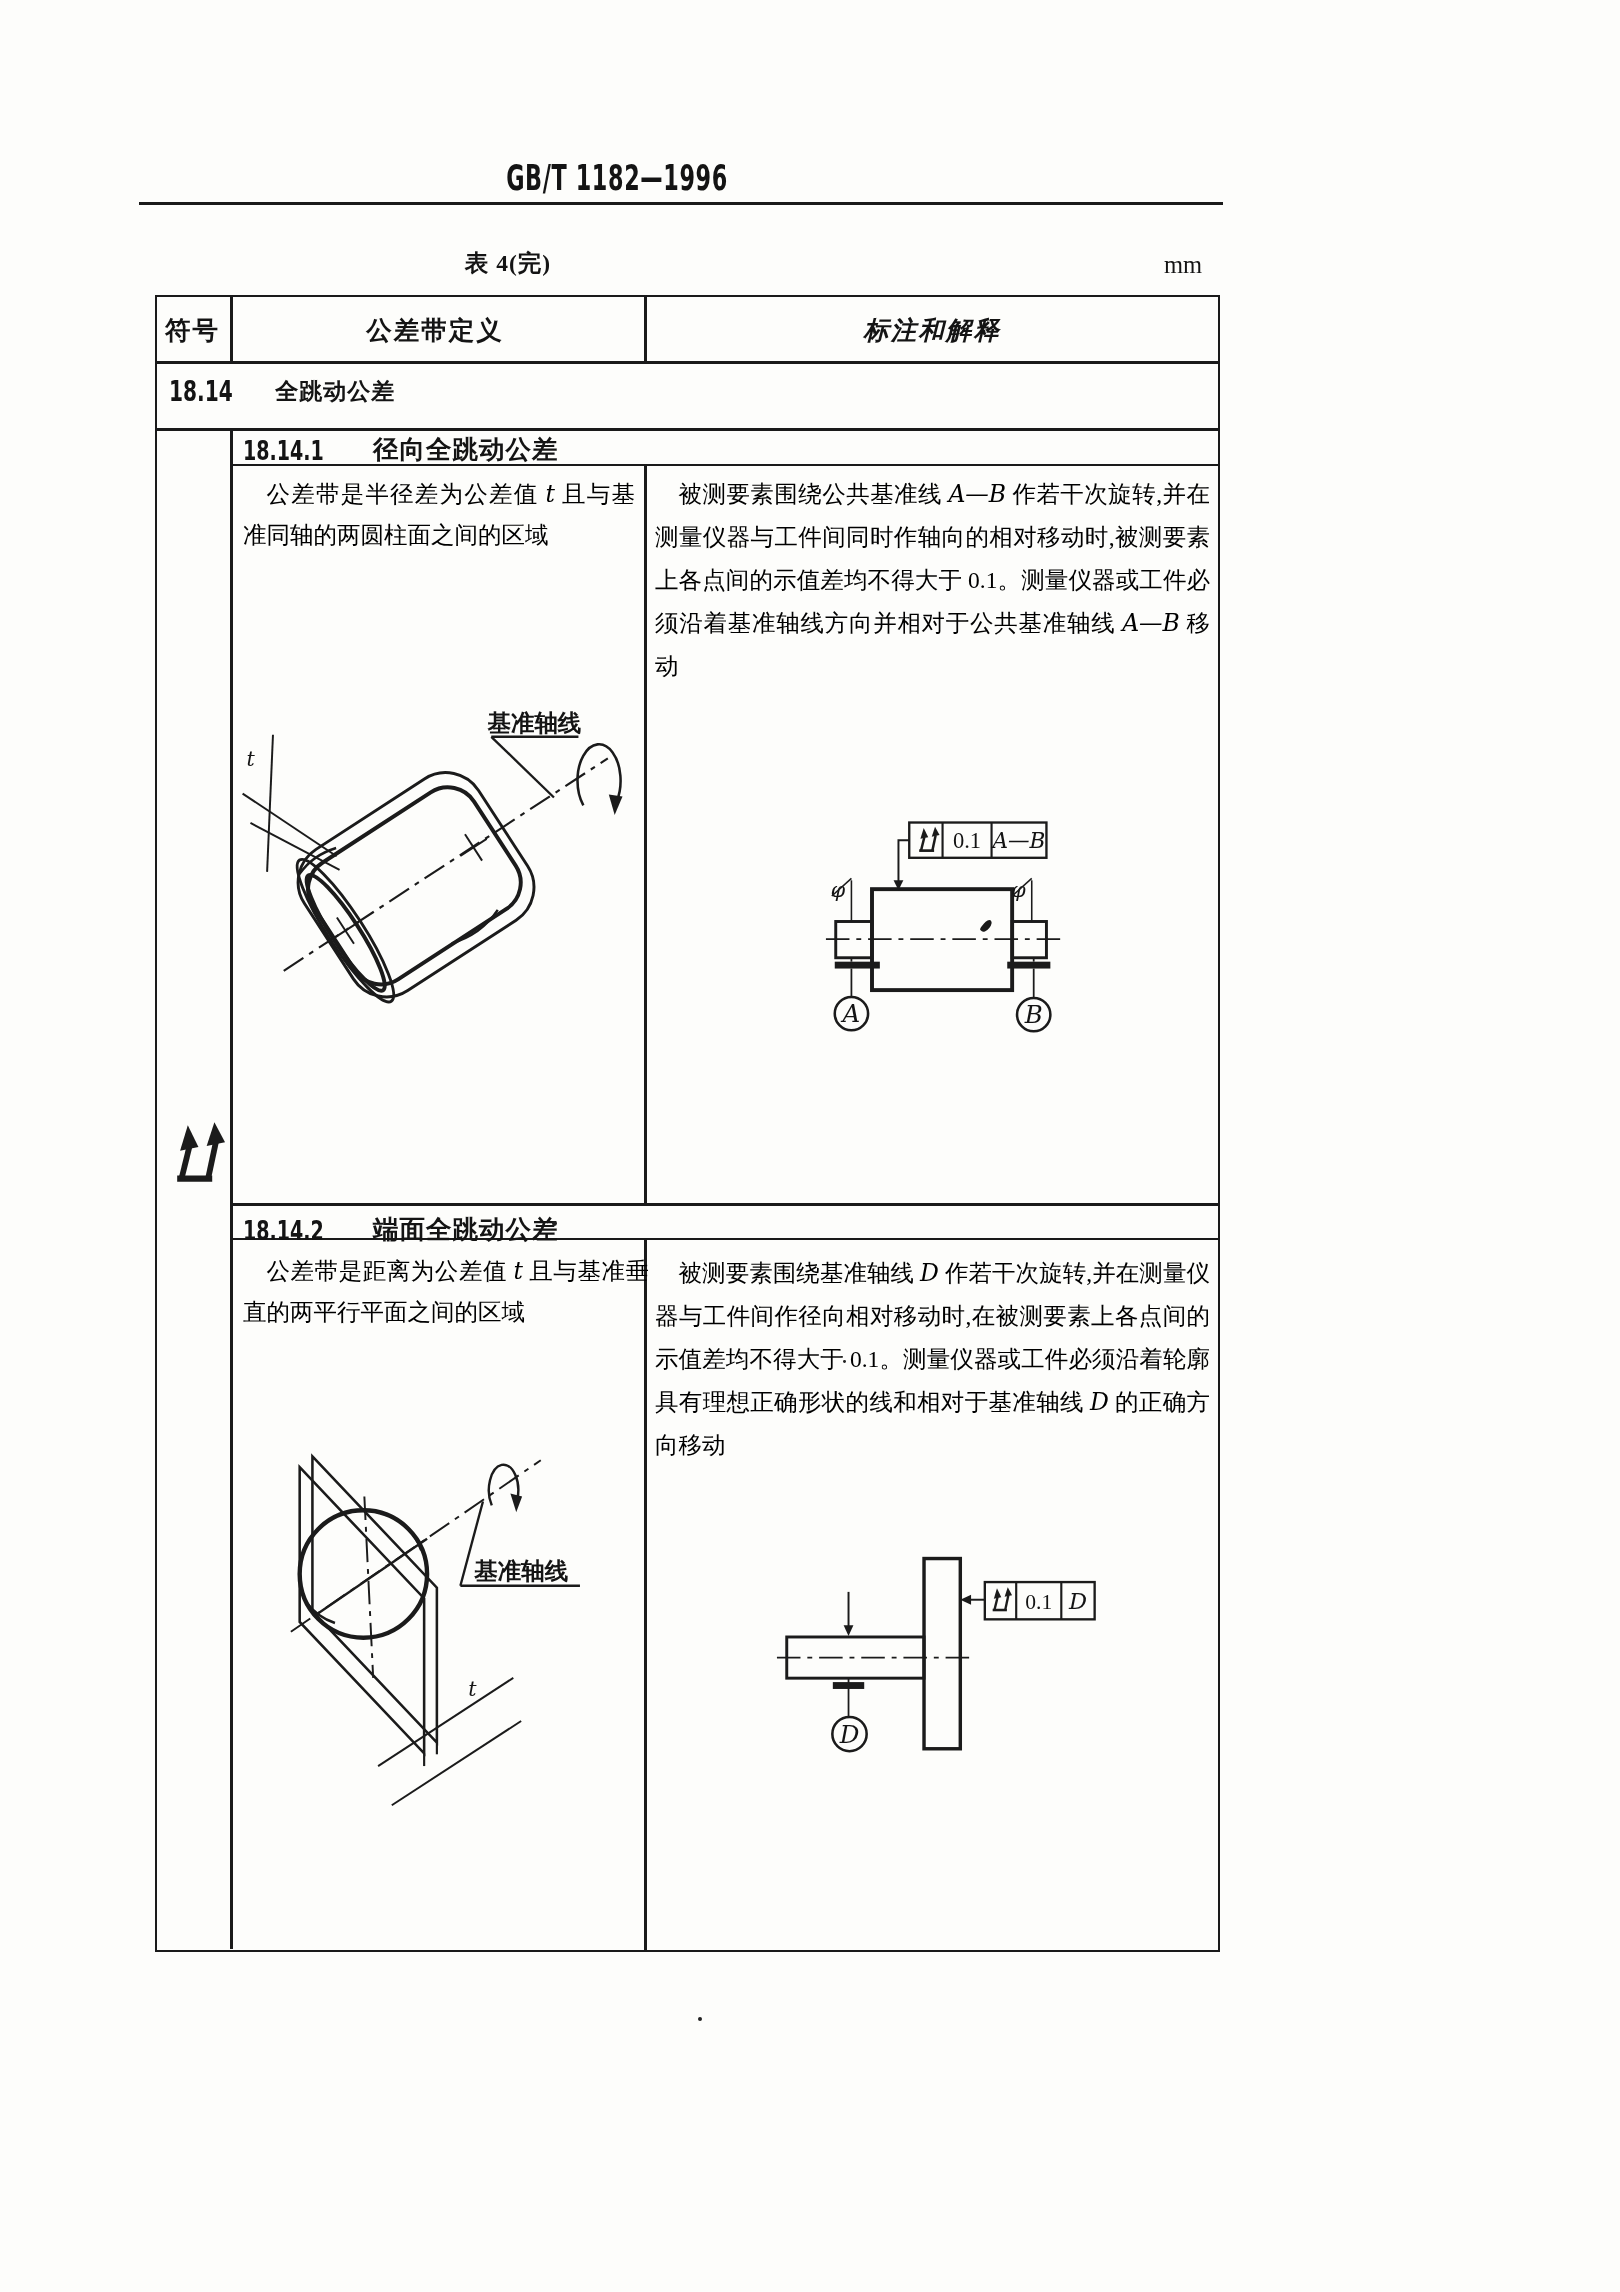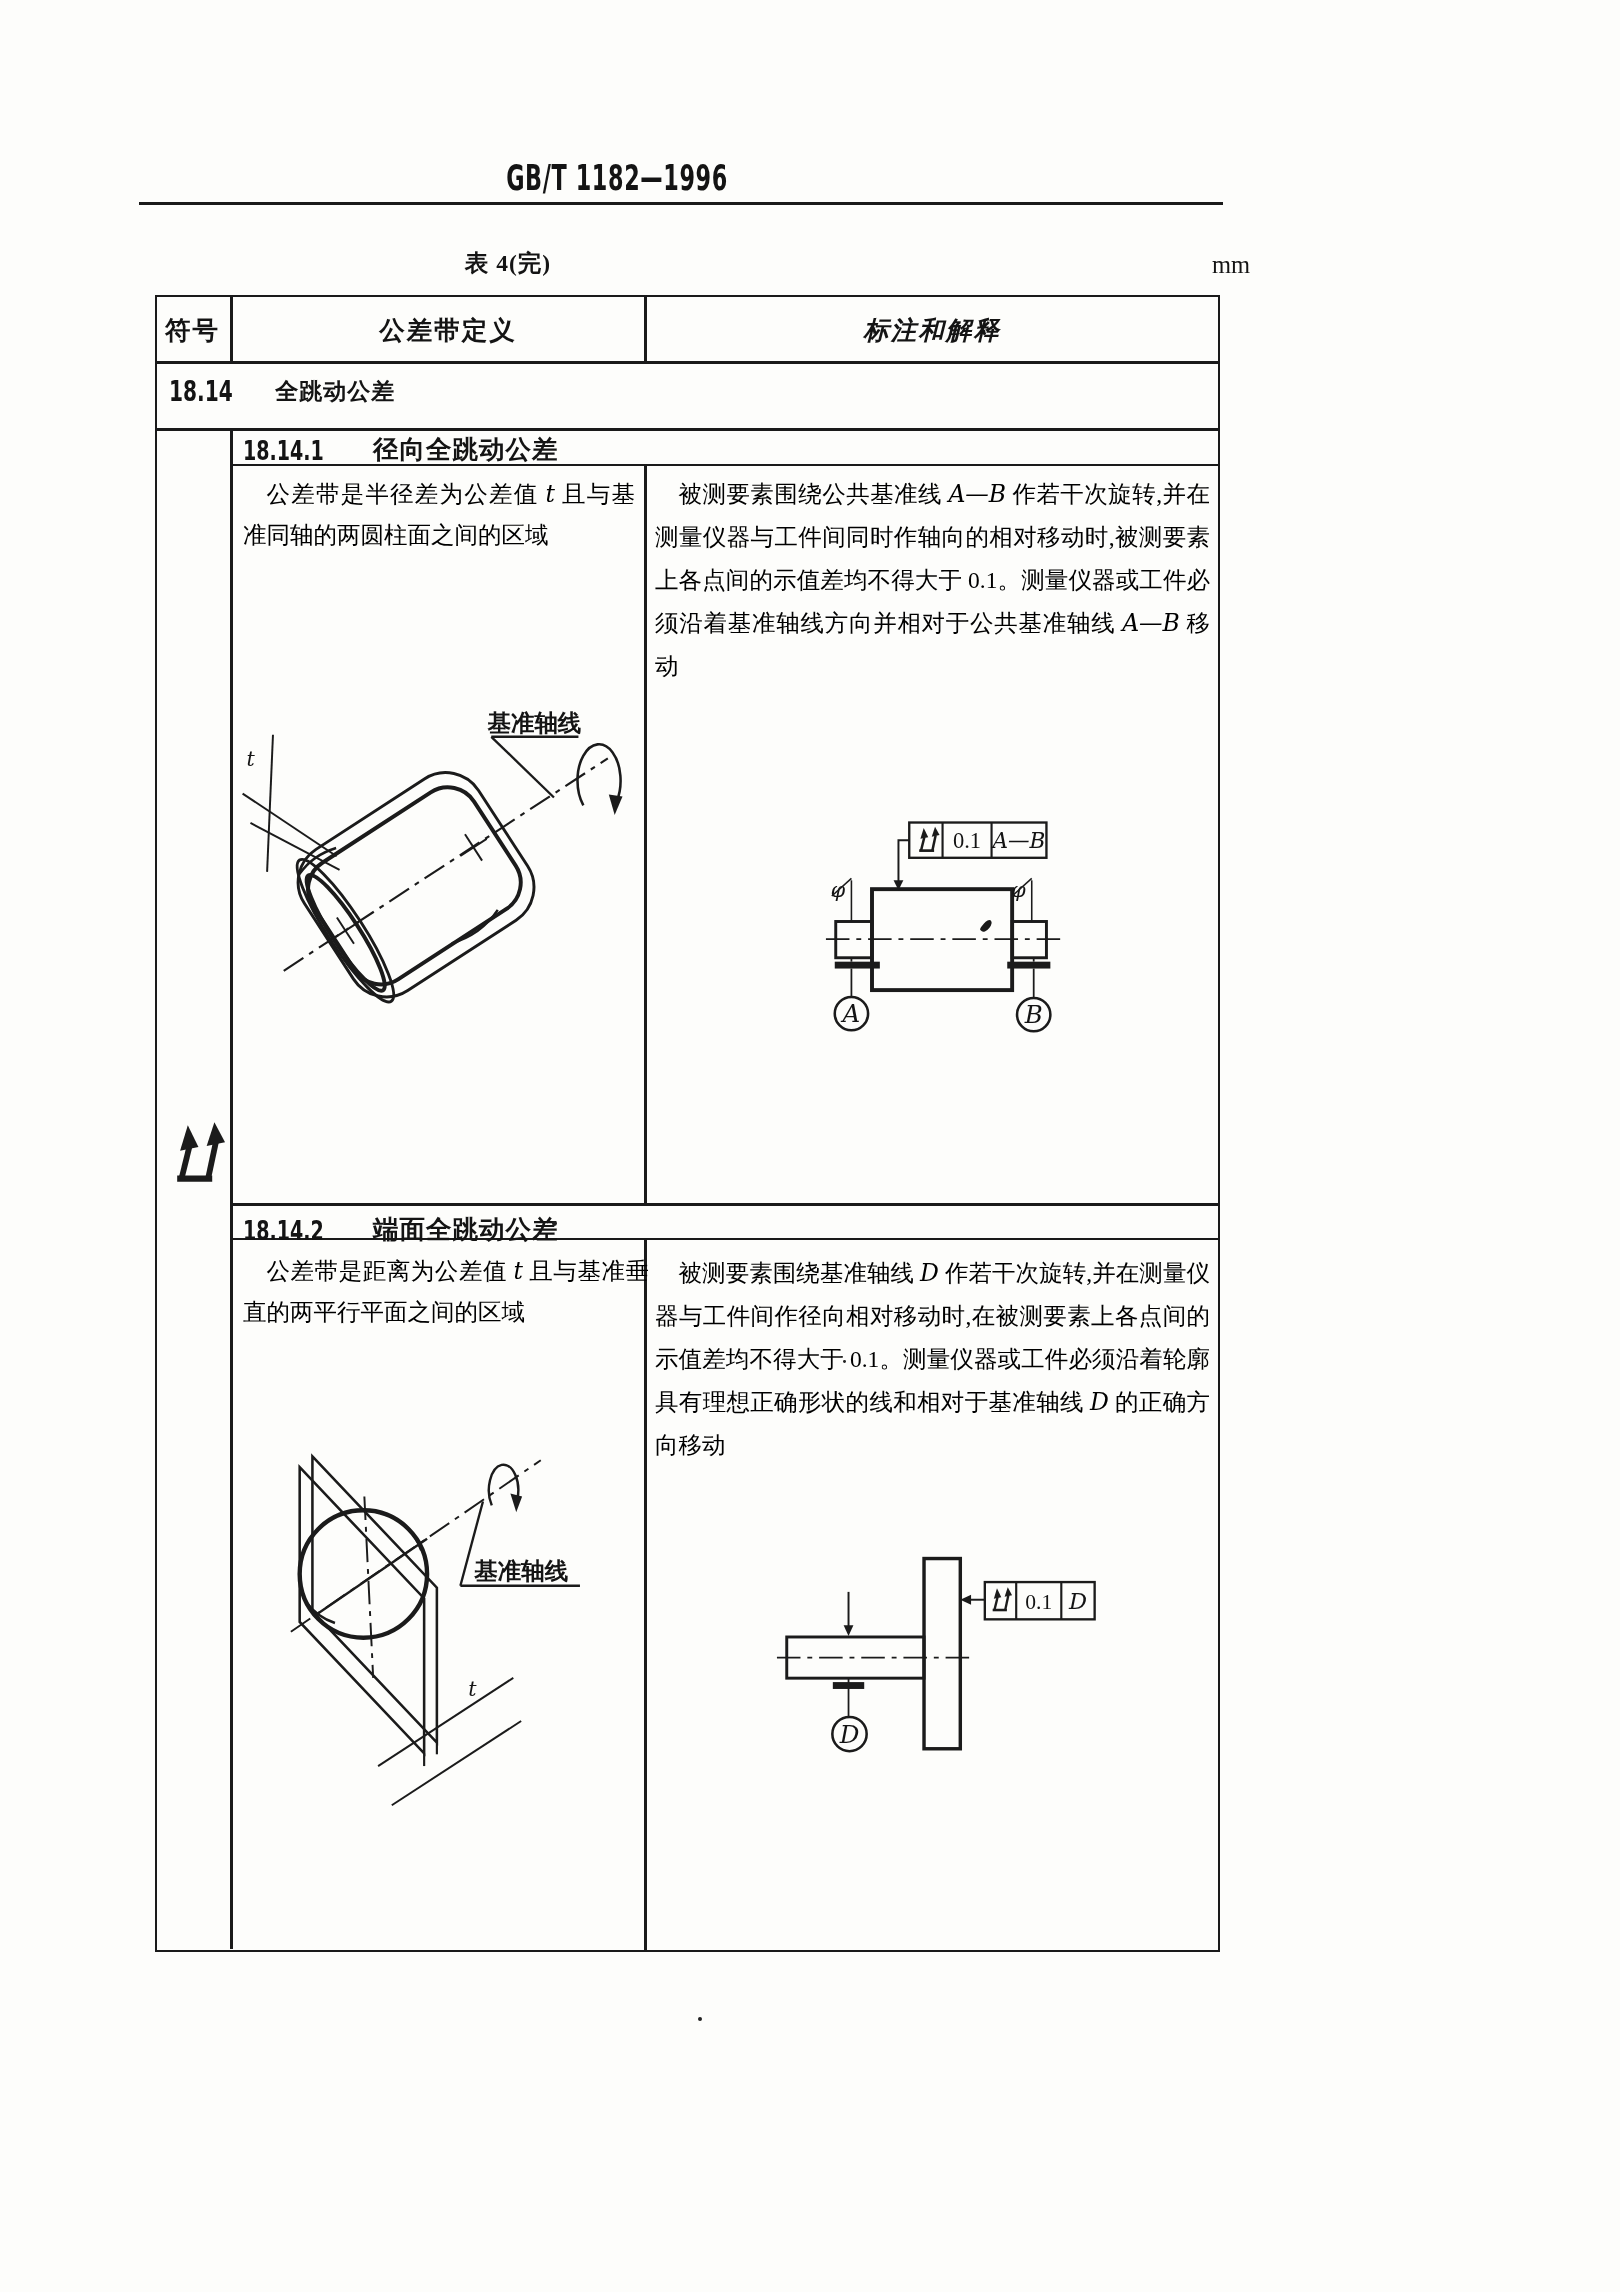--- a/index.html
+++ b/index.html
@@ -13,21 +13,21 @@
   .doc-number{
     position:absolute;left:421px;top:157px;width:392px;text-align:center;
     font-family:"DejaVu Sans","Liberation Sans",sans-serif;font-weight:700;
     font-size:36px;letter-spacing:1px;transform:scaleX(.62);transform-origin:center;
     white-space:nowrap;
   }
   .caption{
     position:absolute;left:410px;top:247px;width:196px;text-align:center;
     font-size:23.5px;font-weight:600;letter-spacing:1px;
   }
-  .unit{position:absolute;left:1164px;top:251px;font-size:24.5px;margin-left:48px;}
+  .unit{position:absolute;left:1164px;top:251px;font-size:24.5px;}
   .cellhead{
     position:absolute;height:31px;text-align:center;font-size:25.5px;
     font-weight:600;letter-spacing:2px;top:313px;
   }
   .section-row{position:absolute;left:169px;top:375px;white-space:nowrap;}
   .sub-row{position:absolute;left:243px;white-space:nowrap;}
   .clause-num{
     display:inline-block;font-family:"DejaVu Sans","Liberation Sans",sans-serif;
     font-weight:700;font-size:28px;transform:scaleX(.72);transform-origin:left center;
   }
@@ -70,21 +70,21 @@
   <div class="hl" style="left:231px;top:464px;width:989px;height:2px;"></div>
   <div class="hl" style="left:231px;top:1203px;width:989px;height:2.5px;"></div>
   <div class="hl" style="left:231px;top:1238px;width:989px;height:2px;"></div>
   <div class="vl" style="left:230px;top:295px;width:2.5px;height:66px;"></div>
   <div class="vl" style="left:230px;top:428px;width:2.5px;height:1521px;"></div>
   <div class="vl" style="left:644px;top:295px;width:2.5px;height:66px;"></div>
   <div class="vl" style="left:644px;top:464px;width:2.5px;height:741px;"></div>
   <div class="vl" style="left:644px;top:1238px;width:2.5px;height:712px;"></div>
 
   <div class="cellhead" style="left:155px;width:75px;">符号</div>
-  <div class="cellhead" style="left:241px;width:414px;">公差带定义</div>
+  <div class="cellhead" style="left:228px;width:414px;">公差带定义</div>
   <div class="cellhead" style="left:644px;width:576px;font-style:italic;">标注和解释</div>
 
   <div class="section-row">
     <span class="clause-num">18.14</span>
     <span class="clause-title">全跳动公差</span>
   </div>
 
   <svg style="left:165px;top:1113px;" width="71" height="71" viewBox="0 0 72 72">
     <g transform="translate(5,9) scale(2.45)">
       <path class="s" d="M3 23.5 L17.5 23.5" stroke-width="2.6"></path>

